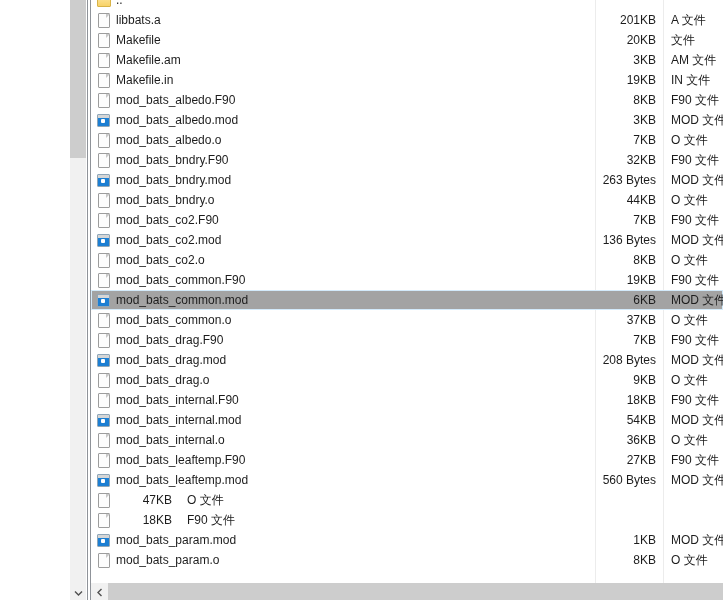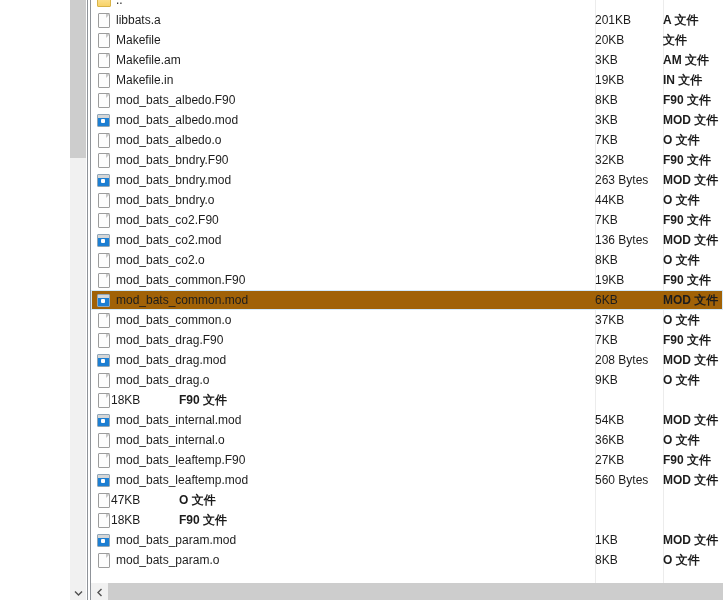--- a/index.html
+++ b/index.html
@@ -48,29 +48,29 @@
   .col-sep.sep2 { left: 572px; }
 
   .rows { position: absolute; left: 0; top: -10px; right: 0; }
   .row {
     height: 20px;
     display: flex; align-items: center;
     font-size: 12px; color: #1c1c1c;
     white-space: nowrap;
     position: relative;
   }
-  .row.selected { background: #a16207; box-shadow: inset 0 0 0 1px #d3eafa; }
+  .row.selected { background: #a3a3a3; box-shadow: inset 0 0 0 1px #d3eafa; }
   .cell-name {
     width: 479px; overflow: hidden; white-space: nowrap;
     margin-left: 5px;
   }
   .cell-size {
-    width: 68px; padding-right: 7px; box-sizing: border-box;
-  }
-  .cell-type { flex: 1; overflow: hidden; font-weight: bold; }
+    width: 68px; text-align: right; padding-right: 7px; box-sizing: border-box;
+  }
+  .cell-type { flex: 1; padding-left: 8px; overflow: hidden; }
 
   
   .icon { width: 14px; height: 15px; margin-left: 6px; position: relative; flex: none; }
 
   .icon.icon-folder { height: 13px; margin-top: 1px; }
   .icon.icon-folder::before {
     content: ""; position: absolute; left: 0; top: -3px;
     width: 6px; height: 4px; background: #e8c85e; border: 1px solid #c9a73d;
     border-bottom: none; border-radius: 1px 1px 0 0;
   }
@@ -282,20 +282,21 @@
 
   <div class="row">
     <span class="icon icon-file"></span>
     <span class="cell-name">mod_bats_drag.o</span>
     <span class="cell-size">9KB</span>
     <span class="cell-type">O 文件</span>
   </div>
 
   <div class="row">
     <span class="icon icon-file"></span>
+    <span class="cell-name">mod_bats_internal.F90</span>
     <span class="cell-size">18KB</span>
     <span class="cell-type">F90 文件</span>
   </div>
 
   <div class="row">
     <span class="icon icon-mod"></span>
     <span class="cell-name">mod_bats_internal.mod</span>
     <span class="cell-size">54KB</span>
     <span class="cell-type">MOD 文件</span>
   </div>

